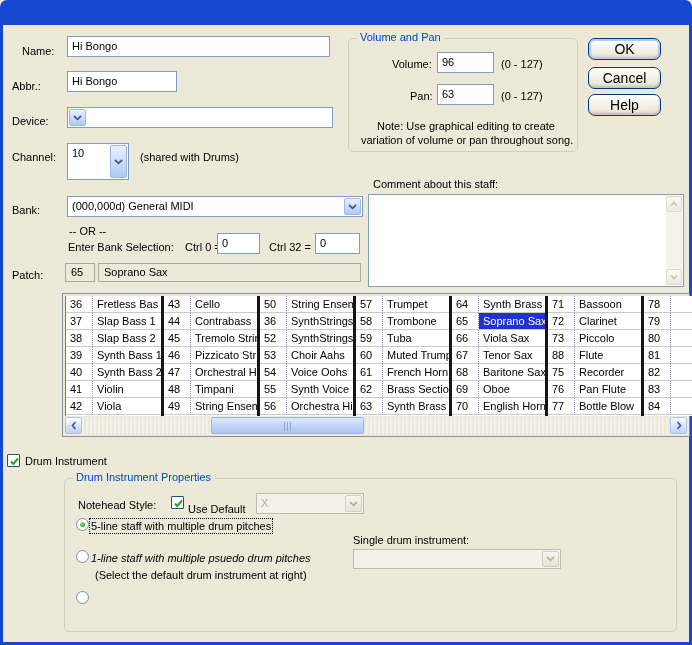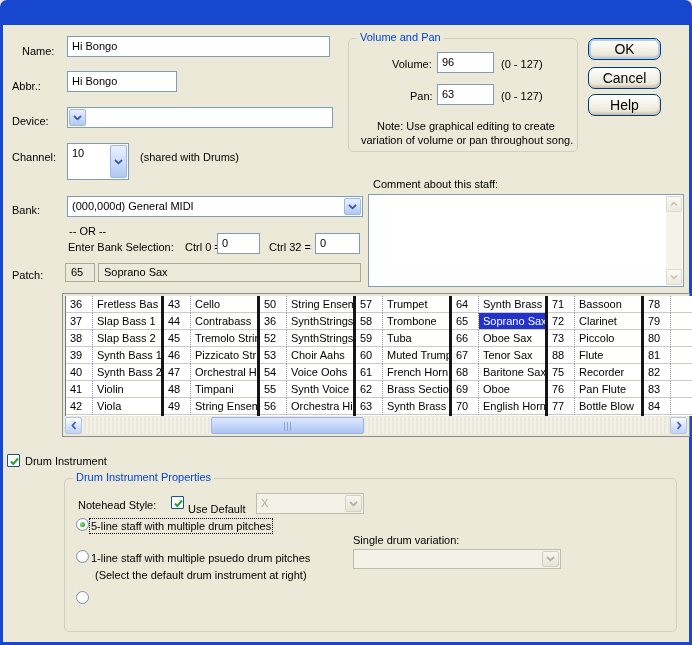--- a/index.html
+++ b/index.html
@@ -231,21 +231,21 @@
             <div class="pt-name">Brass Sectio</div>
             <div class="pt-num">63</div>
             <div class="pt-name">Synth Brass</div>
           </div>
           <div class="pt-col">
             <div class="pt-num">64</div>
             <div class="pt-name">Synth Brass</div>
             <div class="pt-num">65</div>
             <div class="pt-name" style="background: rgb(34, 51, 204); color: rgb(255, 255, 255);">Soprano Sax</div>
             <div class="pt-num">66</div>
-            <div class="pt-name">Oboe Sax</div>
+            <div class="pt-name">Viola Sax</div>
             <div class="pt-num">67</div>
             <div class="pt-name">Tenor Sax</div>
             <div class="pt-num">68</div>
             <div class="pt-name">Baritone Sax</div>
             <div class="pt-num">69</div>
             <div class="pt-name">Oboe</div>
             <div class="pt-num">70</div>
             <div class="pt-name">English Horn</div>
           </div>
           <div class="pt-col">
@@ -321,26 +321,26 @@
           <svg width="9" height="6" viewBox="0 0 9 6">
               <path d="M1 1 L4.5 4.3 L8 1" stroke="#B4B1A2" stroke-width="1.8" fill="none"></path>
             </svg>
         </div>
       </div>
 
       <div class="radio checked" style="left:11px;top:39px;"></div>
       <div class="lbl focus-dotted" style="left:26px;top:41px;">5-line staff with multiple drum pitches</div>
 
       <div class="radio" style="left:11px;top:71px;"></div>
-      <div class="lbl" style="left:26px;top:73px;">1-line staff with multiple psuedo drum pitches</div>
+      <div class="lbl" style="left:26px;top:73px;font-style:italic;">1-line staff with multiple psuedo drum pitches</div>
       <div class="lbl" style="left:30px;top:90px;">(Select the default drum instrument at right)</div>
 
       <div class="radio" style="left:11px;top:112px;"></div>
 
-      <div class="lbl" style="left:288px;top:55px;">Single drum variation:</div>
+      <div class="lbl" style="left:288px;top:55px;">Single drum instrument:</div>
       <div class="combo disabled" style="left:288px;top:70px;width:208px;height:20px;">
         <div class="val"></div>
         <div class="cbtn">
           <svg width="9" height="6" viewBox="0 0 9 6">
               <path d="M1 1 L4.5 4.3 L8 1" stroke="#B4B1A2" stroke-width="1.8" fill="none"></path>
             </svg>
         </div>
       </div>
     </div>
 

